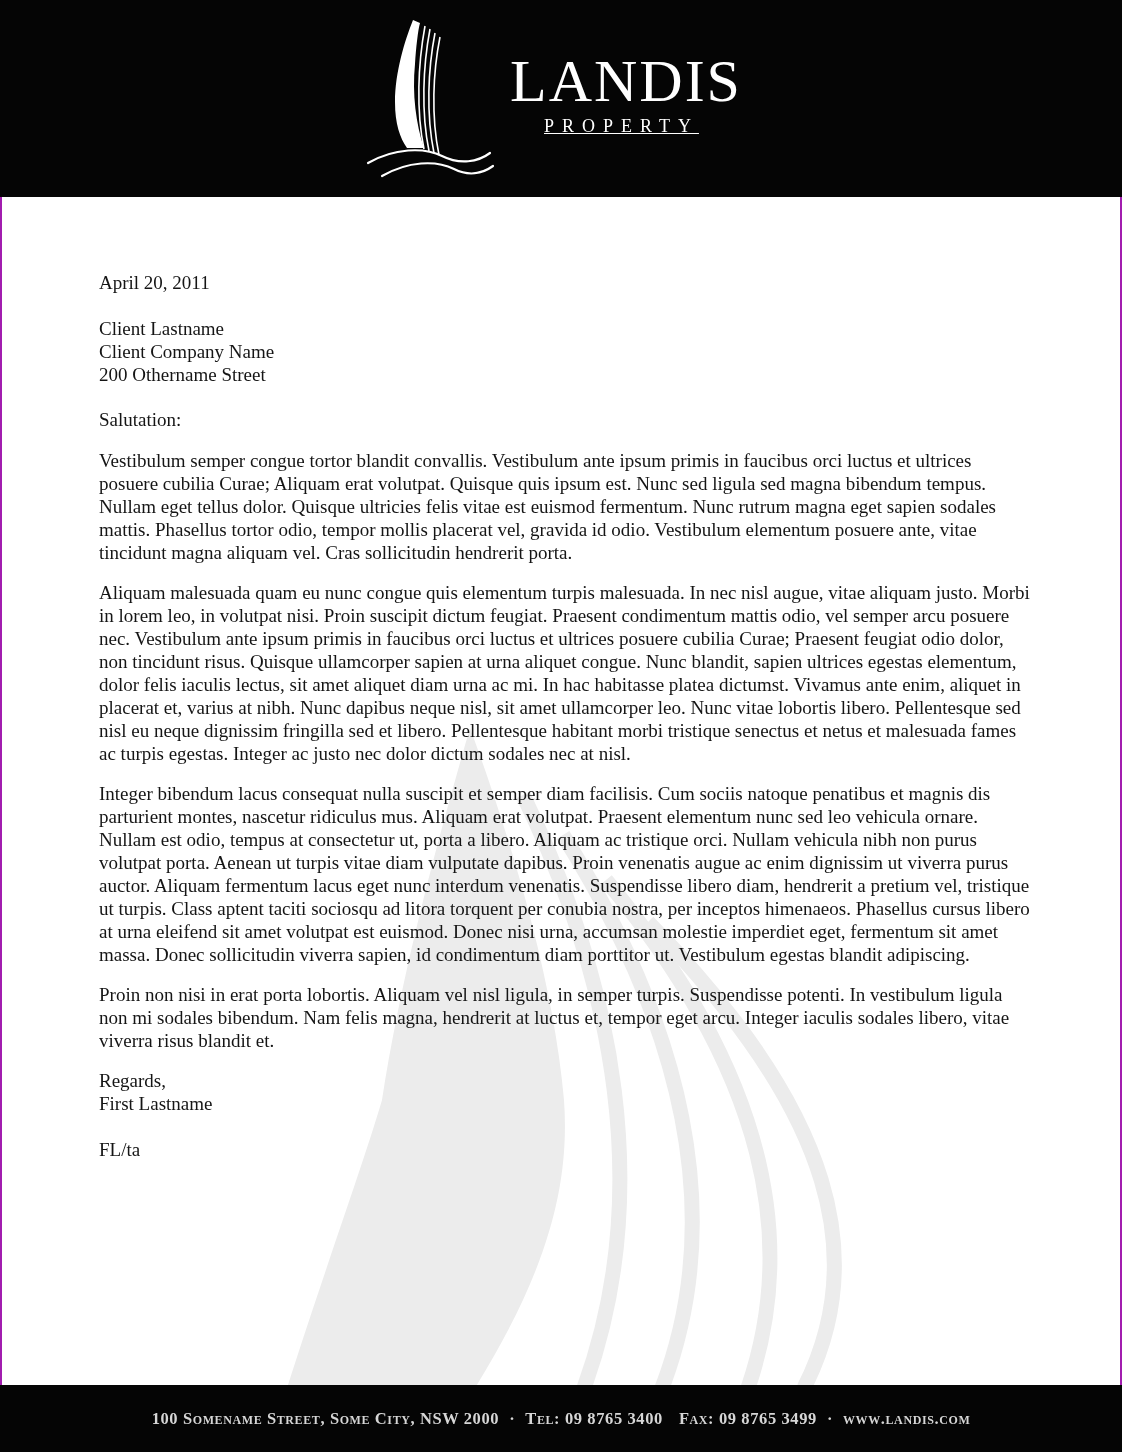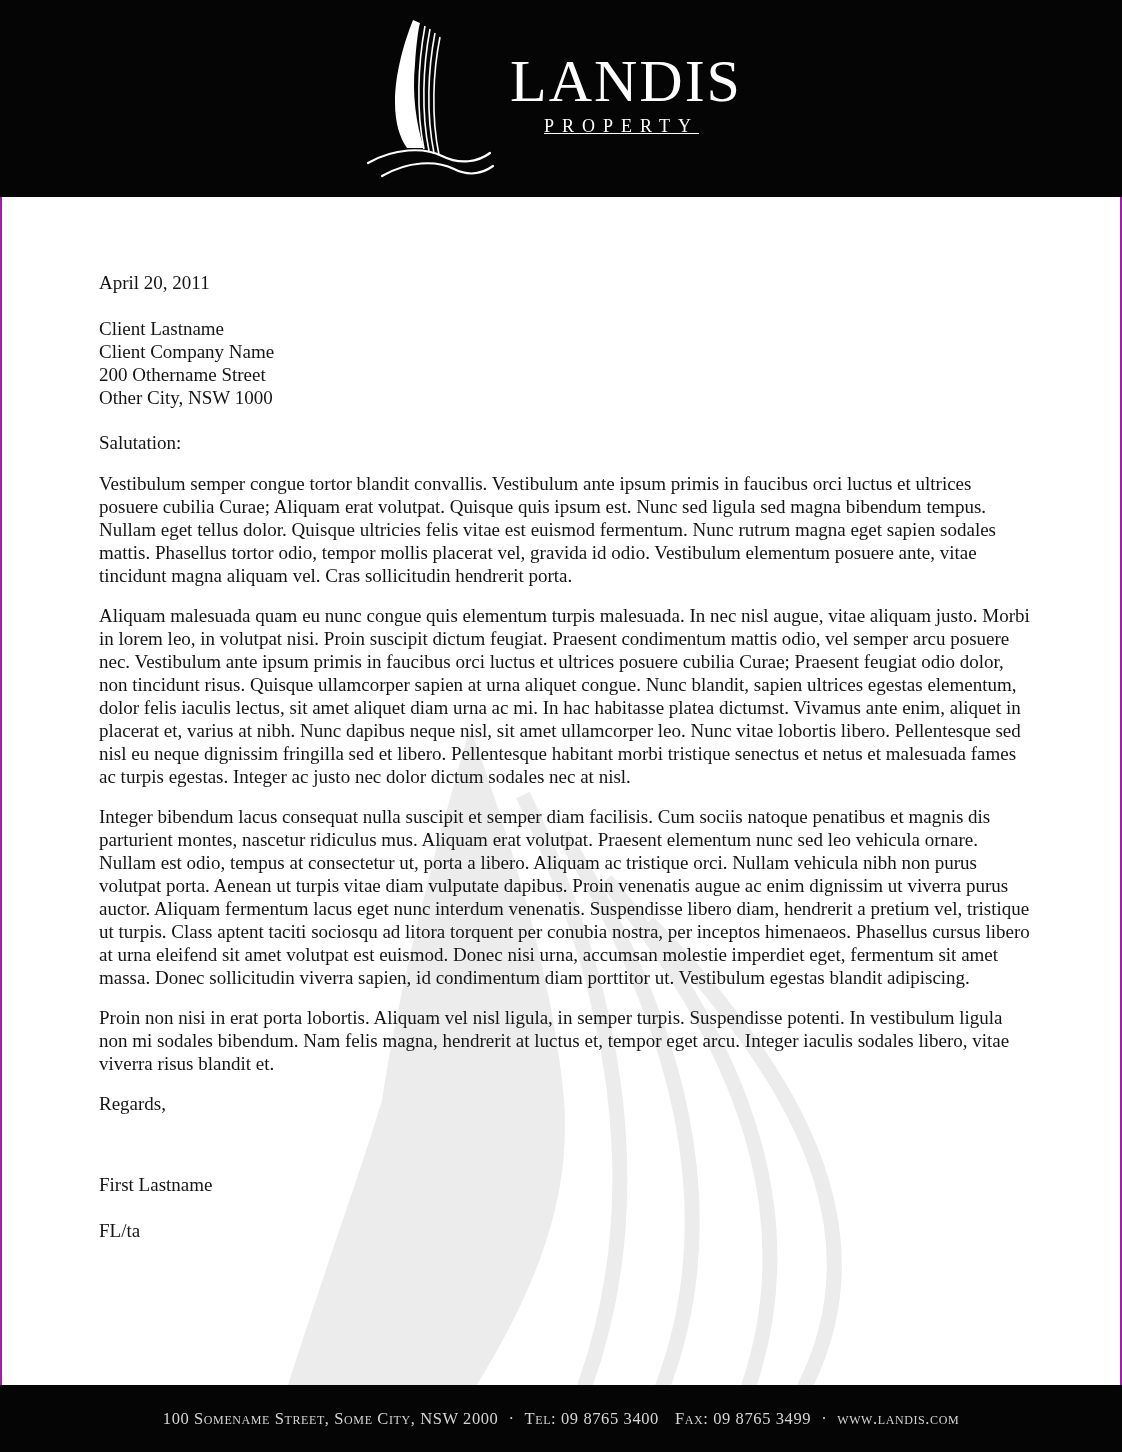--- a/index.html
+++ b/index.html
@@ -44,34 +44,35 @@
     position:relative; z-index:1;
     padding:0 85px 0 97px;
     color:#151515;
     font-size:19px; line-height:23px;
   }
   .date { margin:74px 0 23px 0; }
   .recipient div { line-height:23px; }
   .salutation { margin:22px 0 18px 0; }
   .para { margin:0 0 17px 0; }
   .closing { margin:14px 0 0 0; }
-  .signature { margin-top:58px; }
+  .signature { }
   .signature div { line-height:23px; }
   .reference { margin:23px 0 0 0; }
   p { margin:0; }
   
   .footer {
     position:absolute; left:0; right:0; bottom:0; height:67px;
     background:#050505;
     display:flex; align-items:center; justify-content:center;
     color:#d6d6d6;
     font-family:"Liberation Serif", serif;
     font-variant:small-caps;
     font-size:16.5px; letter-spacing:0.6px;
     white-space:nowrap;
+    font-weight:bold;
   }
   .footer .sep { margin:0 10px; }
   .footer .gap { margin-left:16px; }
 </style>
 </head>
 <body>
 
 <div class="page">
 
   <header class="header">
@@ -108,21 +109,20 @@
       </g>
     </svg>
 
     <div class="letter">
       <p class="date">April 20, 2011</p>
 
       <div class="recipient">
         <div>Client Lastname</div>
         <div>Client Company Name</div>
         <div>200 Othername Street</div>
-        <div>Other City, NSW 1000</div>
       </div>
 
       <p class="salutation">Salutation:</p>
 
       <p class="para">Vestibulum semper congue tortor blandit convallis. Vestibulum ante ipsum primis in faucibus orci luctus et ultrices posuere cubilia Curae; Aliquam erat volutpat. Quisque quis ipsum est. Nunc sed ligula sed magna bibendum tempus. Nullam eget tellus dolor. Quisque ultricies felis vitae est euismod fermentum. Nunc rutrum magna eget sapien sodales mattis. Phasellus tortor odio, tempor mollis placerat vel, gravida id odio. Vestibulum elementum posuere ante, vitae tincidunt magna aliquam vel. Cras sollicitudin hendrerit porta.</p>
       <p class="para">Aliquam malesuada quam eu nunc congue quis elementum turpis malesuada. In nec nisl augue, vitae aliquam justo. Morbi in lorem leo, in volutpat nisi. Proin suscipit dictum feugiat. Praesent condimentum mattis odio, vel semper arcu posuere nec. Vestibulum ante ipsum primis in faucibus orci luctus et ultrices posuere cubilia Curae; Praesent feugiat odio dolor, non tincidunt risus. Quisque ullamcorper sapien at urna aliquet congue. Nunc blandit, sapien ultrices egestas elementum, dolor felis iaculis lectus, sit amet aliquet diam urna ac mi. In hac habitasse platea dictumst. Vivamus ante enim, aliquet in placerat et, varius at nibh. Nunc dapibus neque nisl, sit amet ullamcorper leo. Nunc vitae lobortis libero. Pellentesque sed nisl eu neque dignissim fringilla sed et libero. Pellentesque habitant morbi tristique senectus et netus et malesuada fames ac turpis egestas. Integer ac justo nec dolor dictum sodales nec at nisl.</p>
       <p class="para">Integer bibendum lacus consequat nulla suscipit et semper diam facilisis. Cum sociis natoque penatibus et magnis dis parturient montes, nascetur ridiculus mus. Aliquam erat volutpat. Praesent elementum nunc sed leo vehicula ornare. Nullam est odio, tempus at consectetur ut, porta a libero. Aliquam ac tristique orci. Nullam vehicula nibh non purus volutpat porta. Aenean ut turpis vitae diam vulputate dapibus. Proin venenatis augue ac enim dignissim ut viverra purus auctor. Aliquam fermentum lacus eget nunc interdum venenatis. Suspendisse libero diam, hendrerit a pretium vel, tristique ut turpis. Class aptent taciti sociosqu ad litora torquent per conubia nostra, per inceptos himenaeos. Phasellus cursus libero at urna eleifend sit amet volutpat est euismod. Donec nisi urna, accumsan molestie imperdiet eget, fermentum sit amet massa. Donec sollicitudin viverra sapien, id condimentum diam porttitor ut. Vestibulum egestas blandit adipiscing.</p>
       <p class="para">Proin non nisi in erat porta lobortis. Aliquam vel nisl ligula, in semper turpis. Suspendisse potenti. In vestibulum ligula non mi sodales bibendum. Nam felis magna, hendrerit at luctus et, tempor eget arcu. Integer iaculis sodales libero, vitae viverra risus blandit et.</p>
 
       <p class="closing">Regards,</p>

